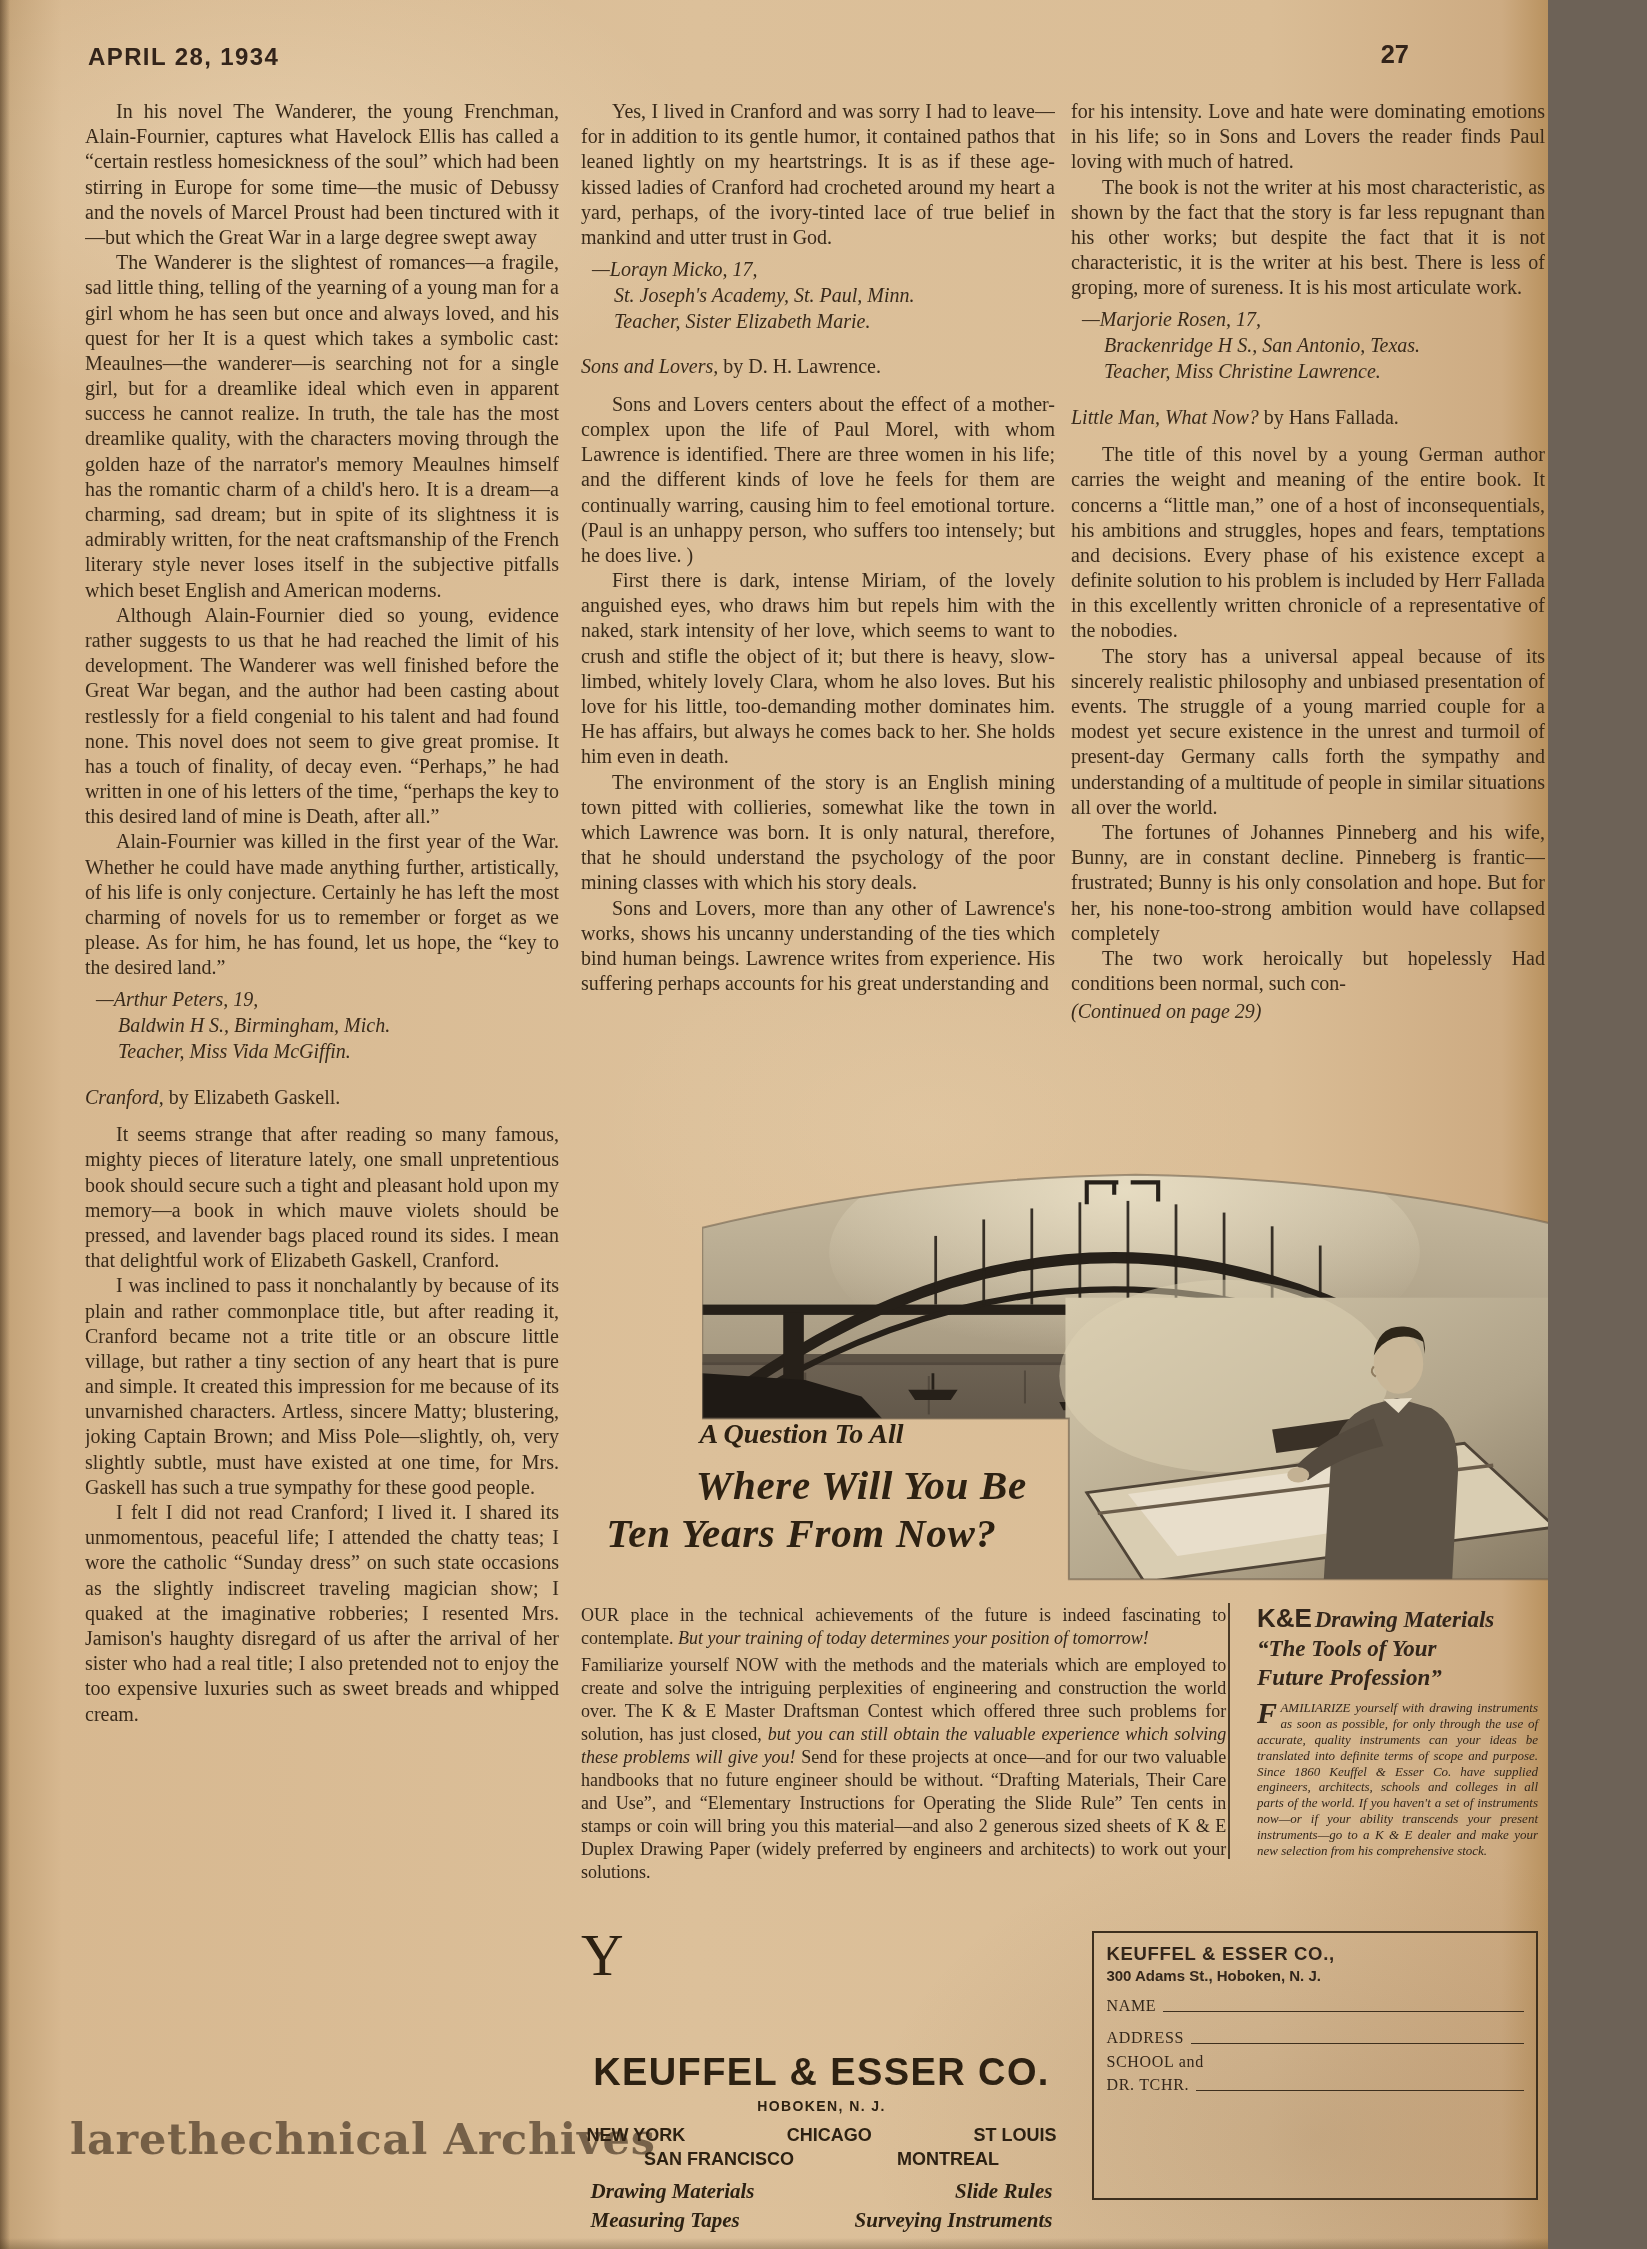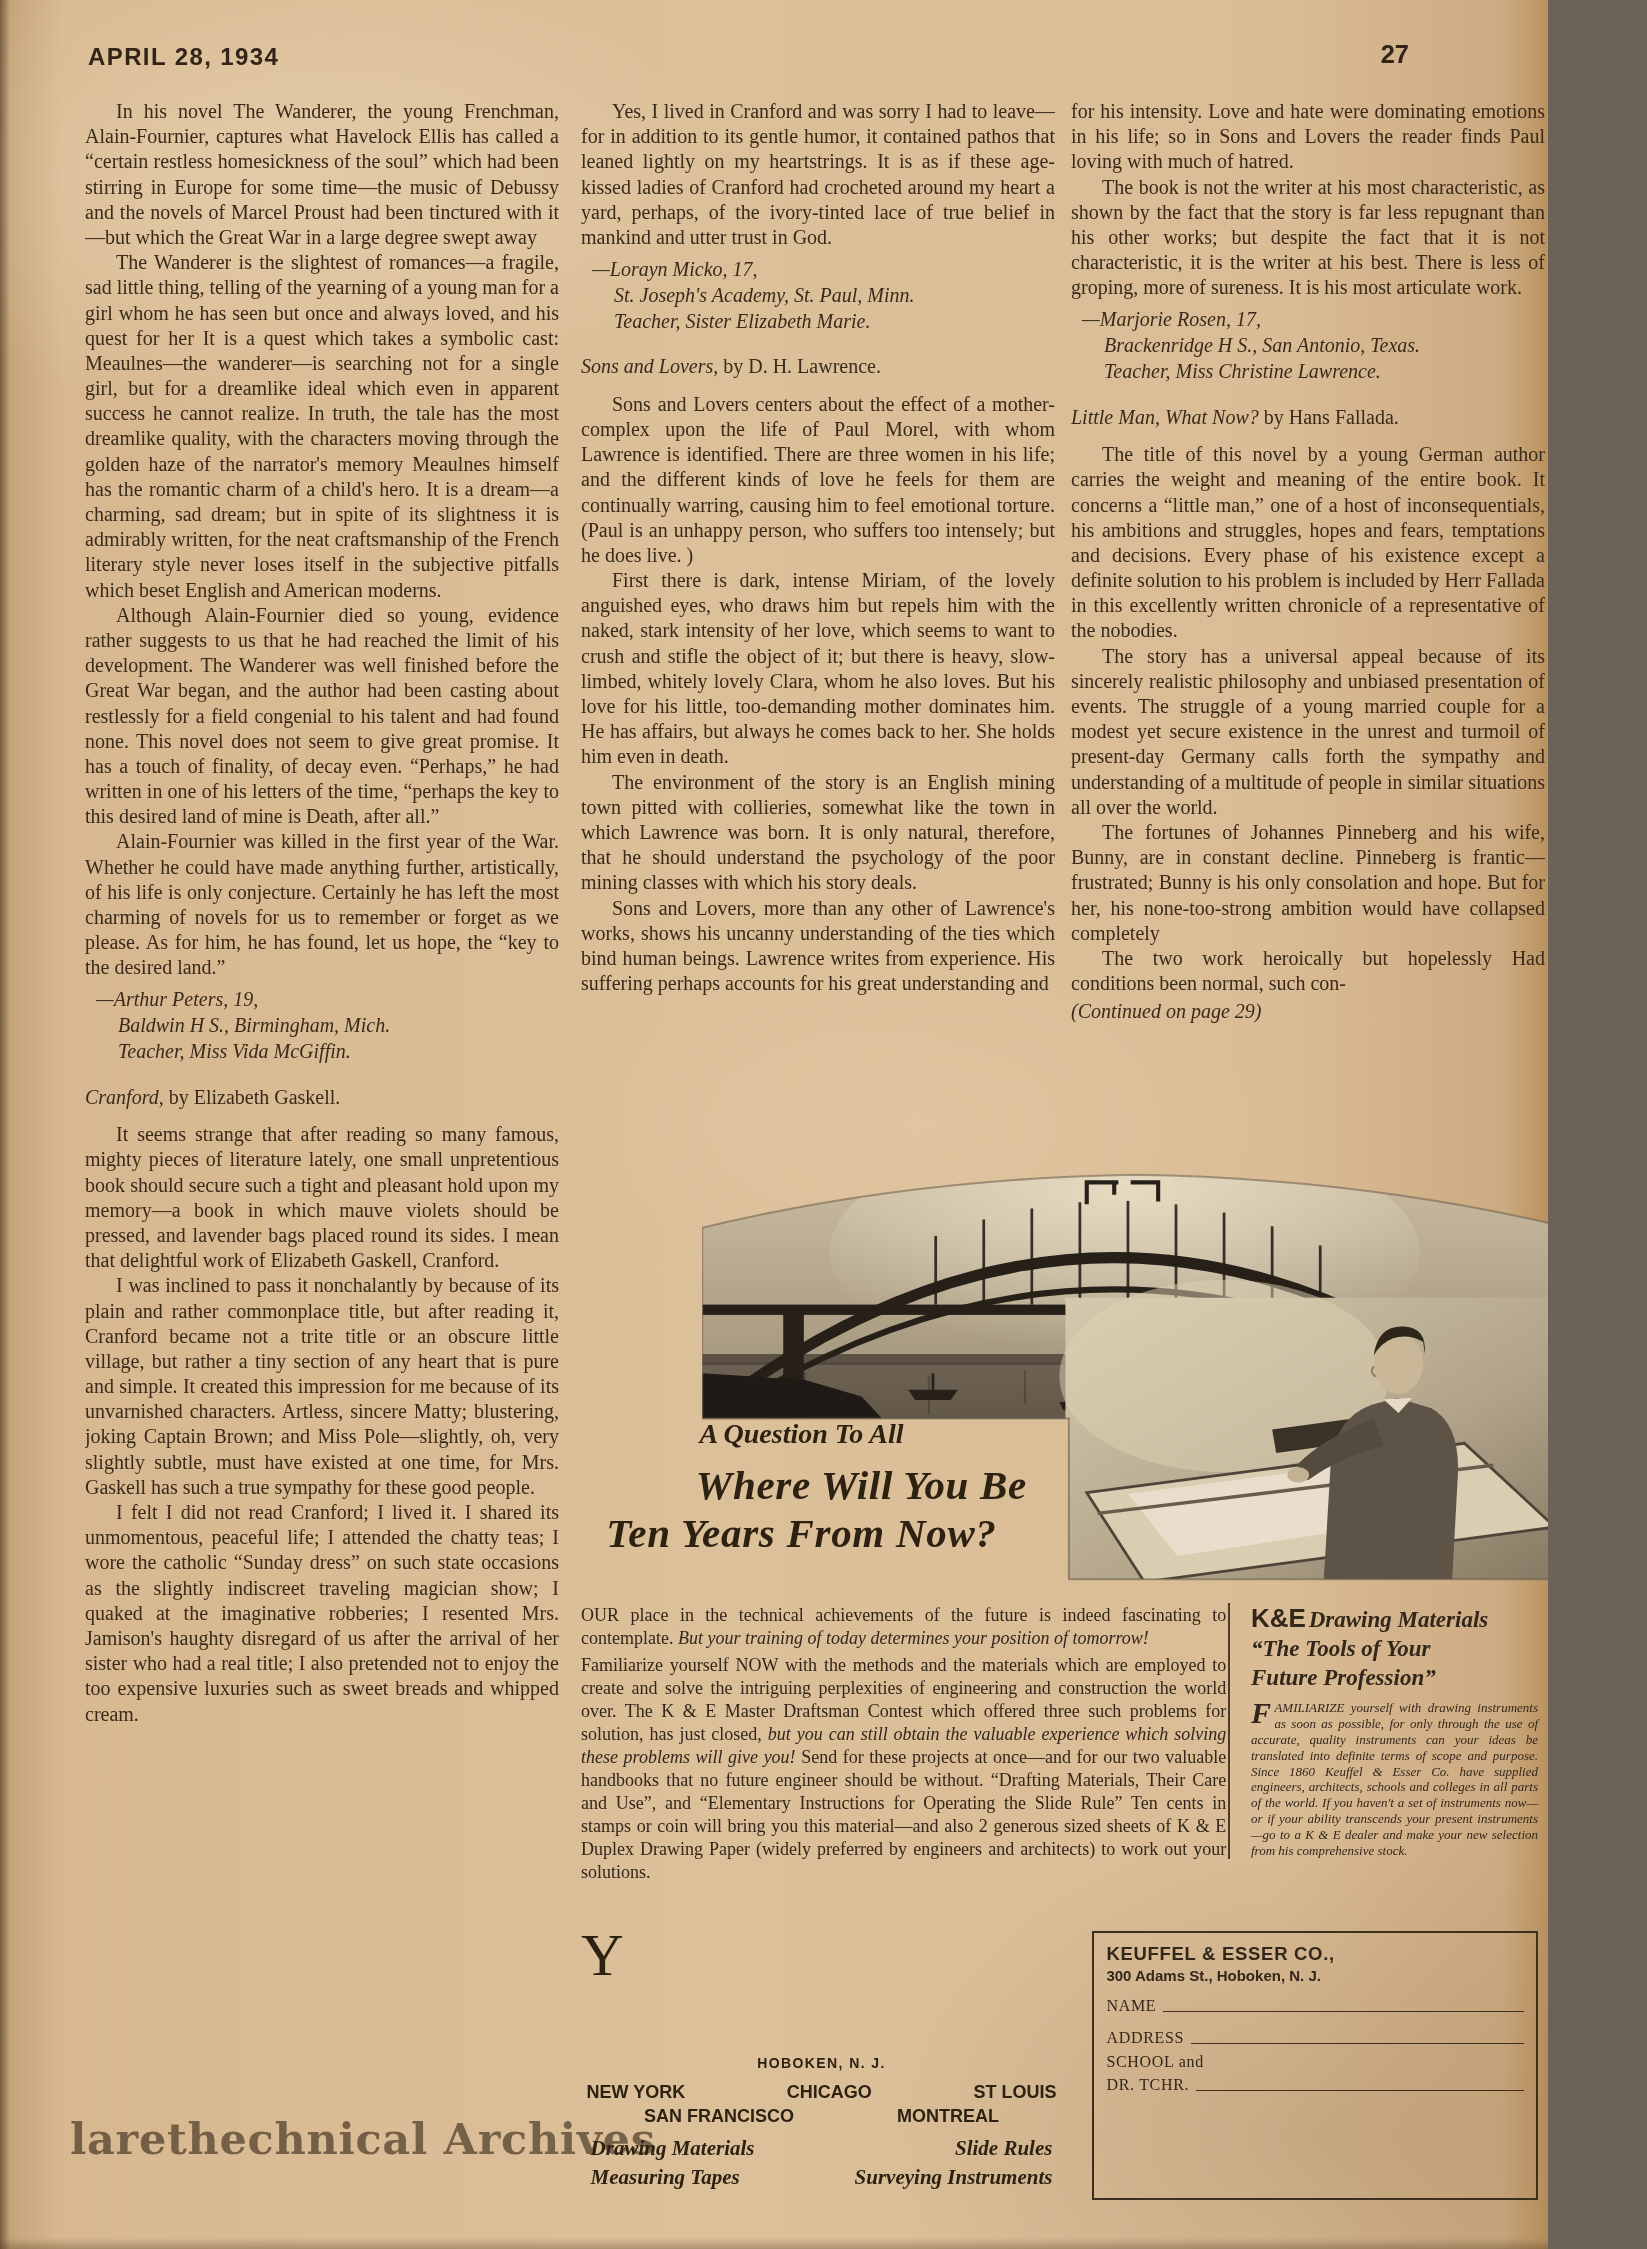--- a/index.html
+++ b/index.html
@@ -55,21 +55,21 @@
   .co-city{font-family:"Liberation Sans",sans-serif;font-weight:bold;font-size:14px;letter-spacing:1.4px;margin-top:4.1px;}
   .co-cities1{display:flex;justify-content:space-between;font-family:"Liberation Sans",sans-serif;
     font-weight:bold;font-size:18px;margin-top:11px;padding:0 5.5px;}
   .co-cities2{display:flex;justify-content:center;gap:103px;font-family:"Liberation Sans",sans-serif;
     font-weight:bold;font-size:18px;margin-top:2.7px;}
   .co-products{display:flex;justify-content:space-between;font-weight:bold;font-style:italic;
     font-size:21px;margin-top:9.6px;padding:0 9.6px;}
   .co-products.second{margin-top:4.1px;}
 
   .ad-sidebar{position:absolute;left:1228px;top:1603px;width:310px;border-left:2.1px solid #4a3a26;
-    padding-left:21px;box-sizing:border-box;color:#33261a;}
+    padding-left:27px;box-sizing:border-box;color:#33261a;}
   .sb-head{white-space:nowrap;}
   .sb-ke{font-family:"Liberation Sans",sans-serif;font-weight:bold;font-size:26px;}
   .sb-dm{font-weight:bold;font-style:italic;font-size:23px;}
   .sb-tag{font-weight:bold;font-style:italic;font-size:23px;line-height:1.2;margin-top:1.4px;}
   .sb-body{font-style:italic;font-size:13px;line-height:1.22;text-align:justify;margin:8.2px 0 0;}
   .sb-cap{float:left;font-size:30px;line-height:25px;padding-right:3.4px;font-weight:bold;font-style:italic;}
 
   .ad-coupon{position:absolute;left:1092px;top:1931px;width:446px;height:269px;border:2.1px solid #3d2f1e;
     box-sizing:border-box;padding:9.6px 12.4px;color:#33261a;}
   .cp-name{font-family:"Liberation Sans",sans-serif;font-weight:bold;font-size:18.5px;letter-spacing:0.7px;}
@@ -222,20 +222,21 @@
   </div>
 
   <div class="ad-main">
     <div class="fs1"></div>
       <div class="fs2"></div>
     <p class="ad-para"><span class="dropcap">Y</span><span>OUR place in the technical achievements of the future is indeed fascinating to contemplate. </span><span class="it">But your training of today determines your position of tomorrow!</span></p>
     <p class="ad-para"><span>Familiarize yourself NOW with the methods and the materials which are employed to create and solve the intriguing perplexities of engineering and construction the world over. The K &amp; E Master Draftsman Contest which offered three such problems for solution, has just closed, </span><span class="it">but you can still obtain the valuable experience which solving these problems will give you!</span><span> Send for these projects at once—and for our two valuable handbooks that no future engineer should be without. “Drafting Materials, Their Care and Use”, and “Elementary Instructions for Operating the Slide Rule”  Ten cents in stamps or coin will bring you this material—and also 2 generous sized sheets of K &amp; E Duplex Drawing Paper (widely preferred by engineers and architects) to work out your solutions.</span></p>
   </div>
 
   <div class="ad-company">
+    <div class="co-name">KEUFFEL &amp; ESSER CO.</div>
     <div class="co-city">HOBOKEN, N. J.</div>
     <div class="co-cities1">
       <span>NEW YORK</span>
       <span>CHICAGO</span>
       <span>ST LOUIS</span>
     </div>
     <div class="co-cities2">
       <span>SAN FRANCISCO</span>
       <span>MONTREAL</span>
     </div>

